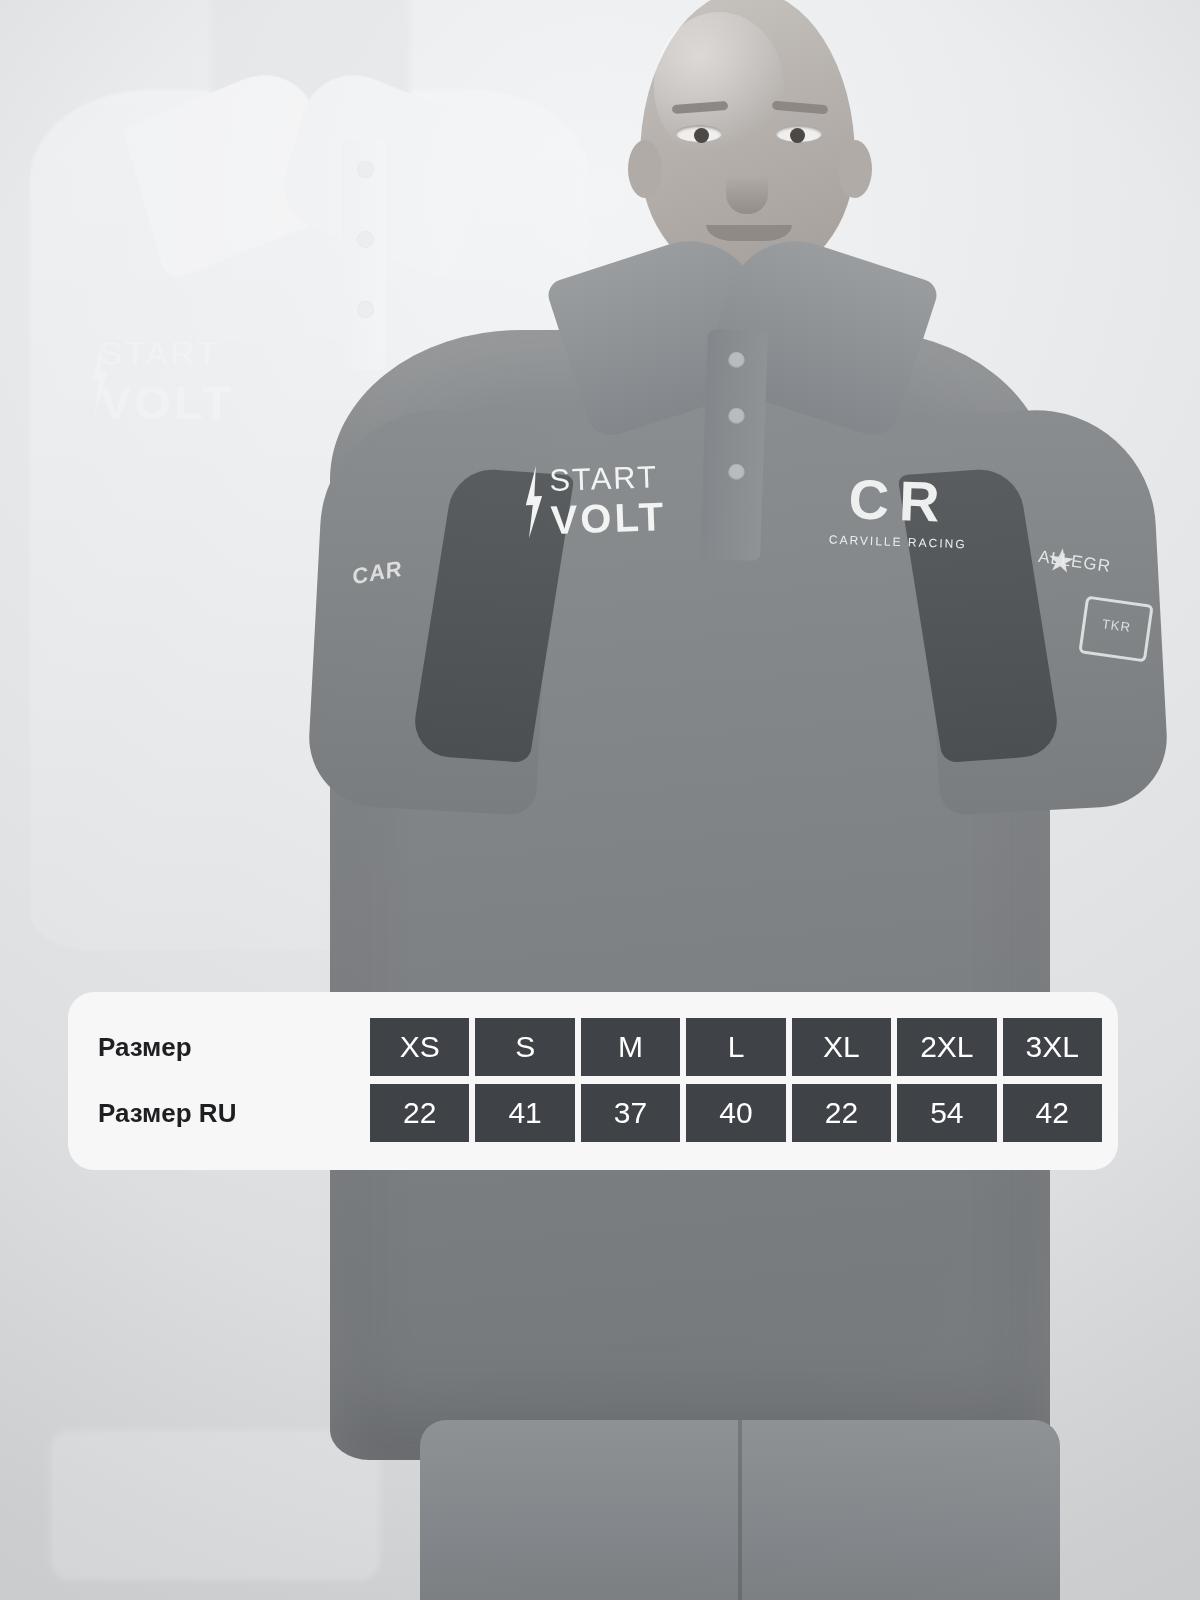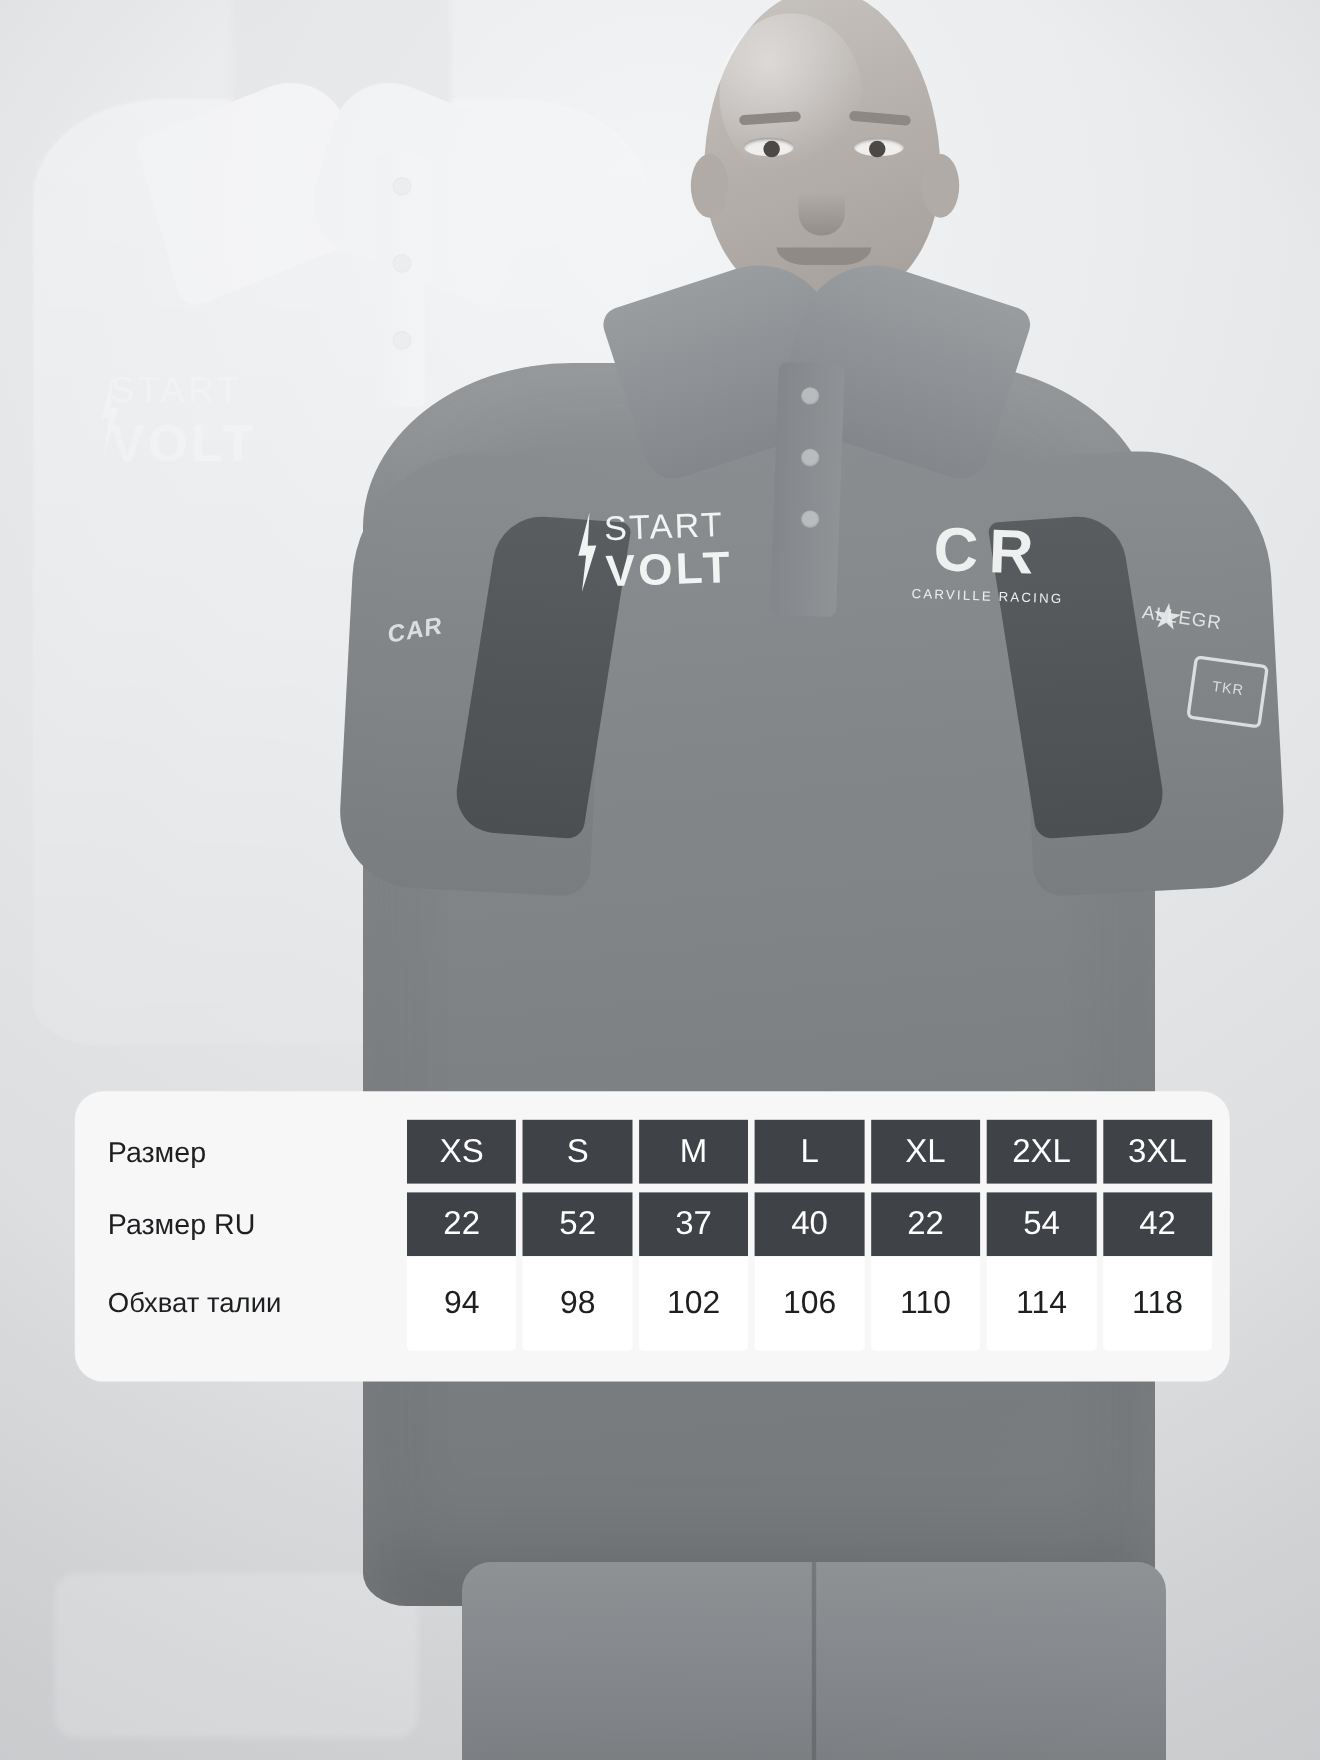--- a/index.html
+++ b/index.html
@@ -374,21 +374,21 @@
     width: 100%;
     table-layout: fixed;
   }
   table.size-table col.label-col { width: 290px; }
   .lbl {
     font-size: 25px;
     color: #1e1f21;
     padding-left: 24px;
     white-space: nowrap;
   }
-  .lbl.bold { font-weight: 400; font-size: 26px; }
+  .lbl.bold { font-weight: 700; font-size: 26px; }
   .hdr-cell {
     background: #3f4246;
     color: #ffffff;
     font-size: 30px;
     font-weight: 400;
     text-align: center;
     height: 56px;
     vertical-align: middle;
   }
   .hdr-row-1 .hdr-cell { border-radius: 0; }
@@ -507,34 +507,24 @@
             <td></td>
           <td></td>
             <td></td>
             <td></td>
           <td></td>
             <td></td>
         </tr>
         <tr class="hdr-row-2">
           <td class="lbl lbl-cell bold">Размер RU</td>
           <td class="hdr-cell">22</td>
-          <td class="hdr-cell">52</td>
+          <td class="hdr-cell">41</td>
           <td class="hdr-cell">37</td>
           <td class="hdr-cell">40</td>
           <td class="hdr-cell">22</td>
           <td class="hdr-cell">54</td>
           <td class="hdr-cell">42</td>
         </tr>
-        <tr class="val-row">
-          <td class="lbl lbl-cell">Обхват талии</td>
-          <td class="val-cell">94</td>
-          <td class="val-cell">98</td>
-          <td class="val-cell">102</td>
-          <td class="val-cell">106</td>
-          <td class="val-cell">110</td>
-          <td class="val-cell">114</td>
-          <td class="val-cell">118</td>
-        </tr>
       </tbody>
     </table>
   </div>
 
 </div>
 
 </body></html>

